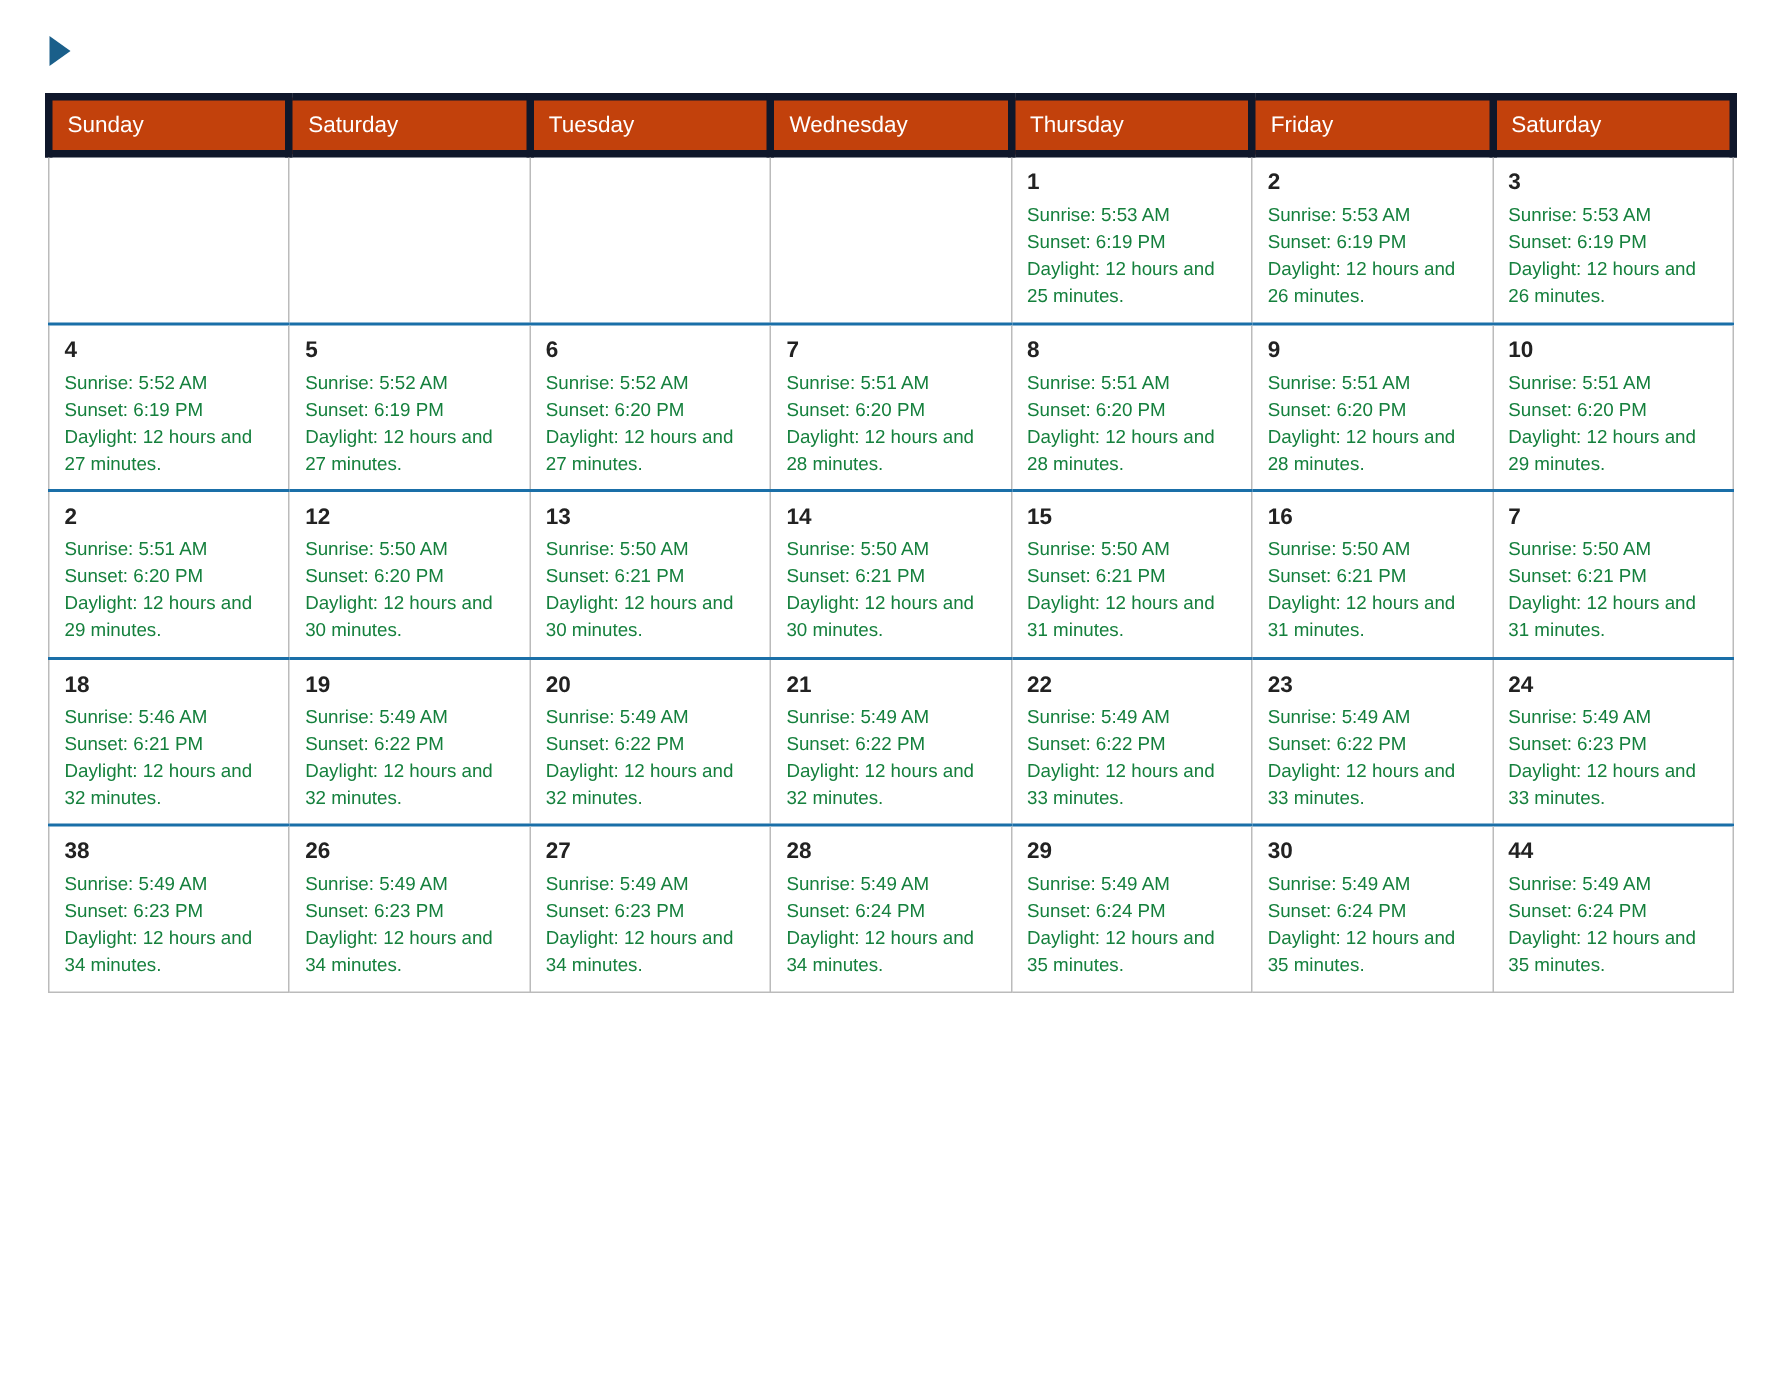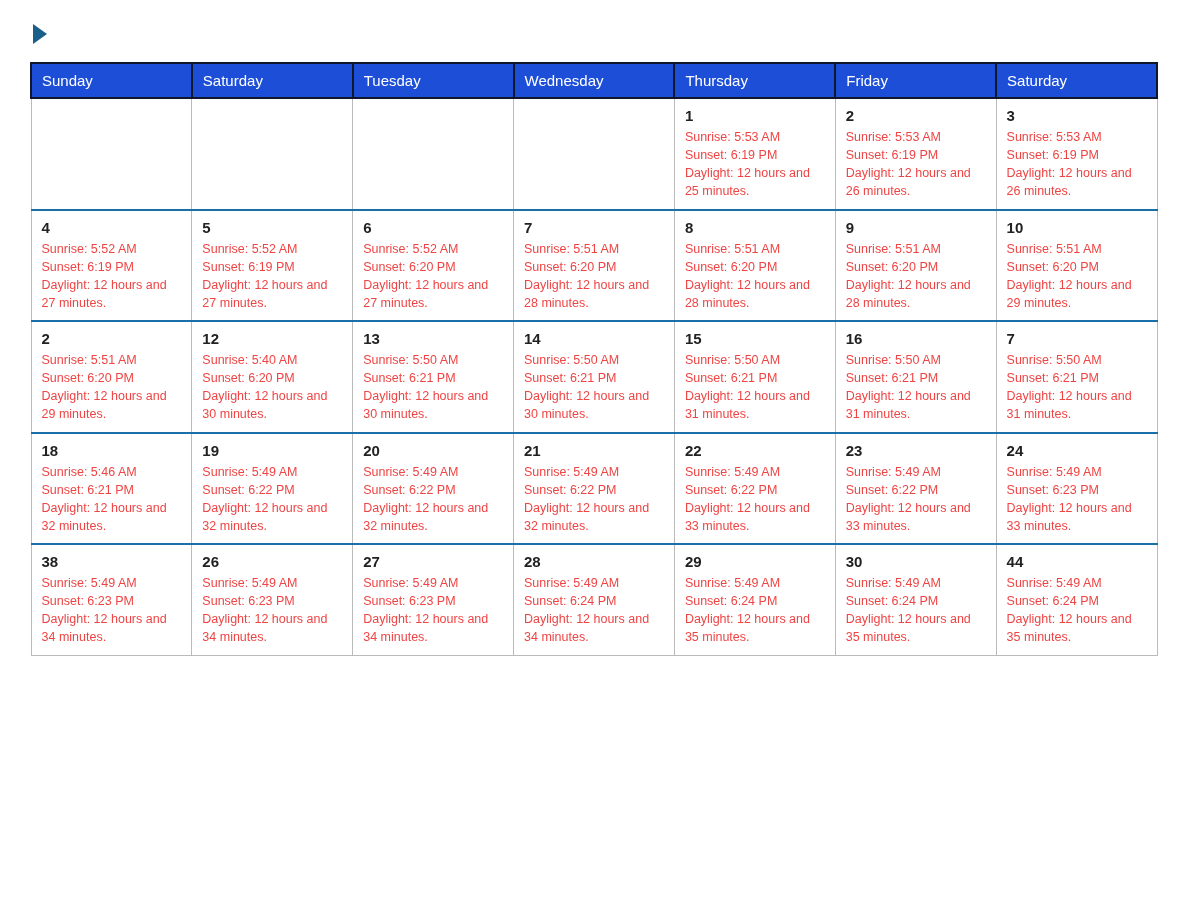--- a/index.html
+++ b/index.html
@@ -61,47 +61,47 @@
       font-size: 20px;
       color: #222;
       margin-top: 4px;
     }
     .calendar {
       width: 100%;
       border-collapse: collapse;
       border: 1px solid #bbb;
     }
     .calendar th {
-      background-color: #1d4ed8;
+      background-color: #c2410c;
       color: #fff;
       font-size: 15px;
       font-weight: normal;
       padding: 8px 10px;
       text-align: left;
-      border: 2px solid #0f172a;
+      border: 5px solid #0f172a;
     }
     .calendar td {
       vertical-align: top;
       border: 1px solid #bbb;
       padding: 8px 10px;
       width: 14.28%;
       min-height: 110px;
       font-size: 13px;
       color: #333;
     }
     .day-number {
       font-size: 15px;
       font-weight: bold;
       color: #222;
       display: block;
       margin-bottom: 4px;
     }
     .day-info {
       font-size: 12.5px;
-      color: #ef4444;
+      color: #15803d;
       line-height: 1.45;
     }
     .empty-cell {
       background: #fff;
     }
     tr.week-row td {
       border-top: 2px solid #1a6fa8;
     }
   </style>
 </head>
@@ -204,21 +204,21 @@
       </tr>
       <tr class="week-row">
         <td>
           <span class="day-number">2</span>
           <div class="day-info">Sunrise: 5:51 AM
 Sunset: 6:20 PM
 Daylight: 12 hours and 29 minutes.</div>
         </td>
         <td>
           <span class="day-number">12</span>
-          <div class="day-info">Sunrise: 5:40 AM
+          <div class="day-info">Sunrise: 5:50 AM
 Sunset: 6:20 PM
 Daylight: 12 hours and 30 minutes.</div>
         </td>
         <td>
           <span class="day-number">13</span>
           <div class="day-info">Sunrise: 5:50 AM
 Sunset: 6:21 PM
 Daylight: 12 hours and 30 minutes.</div>
         </td>
         <td>

